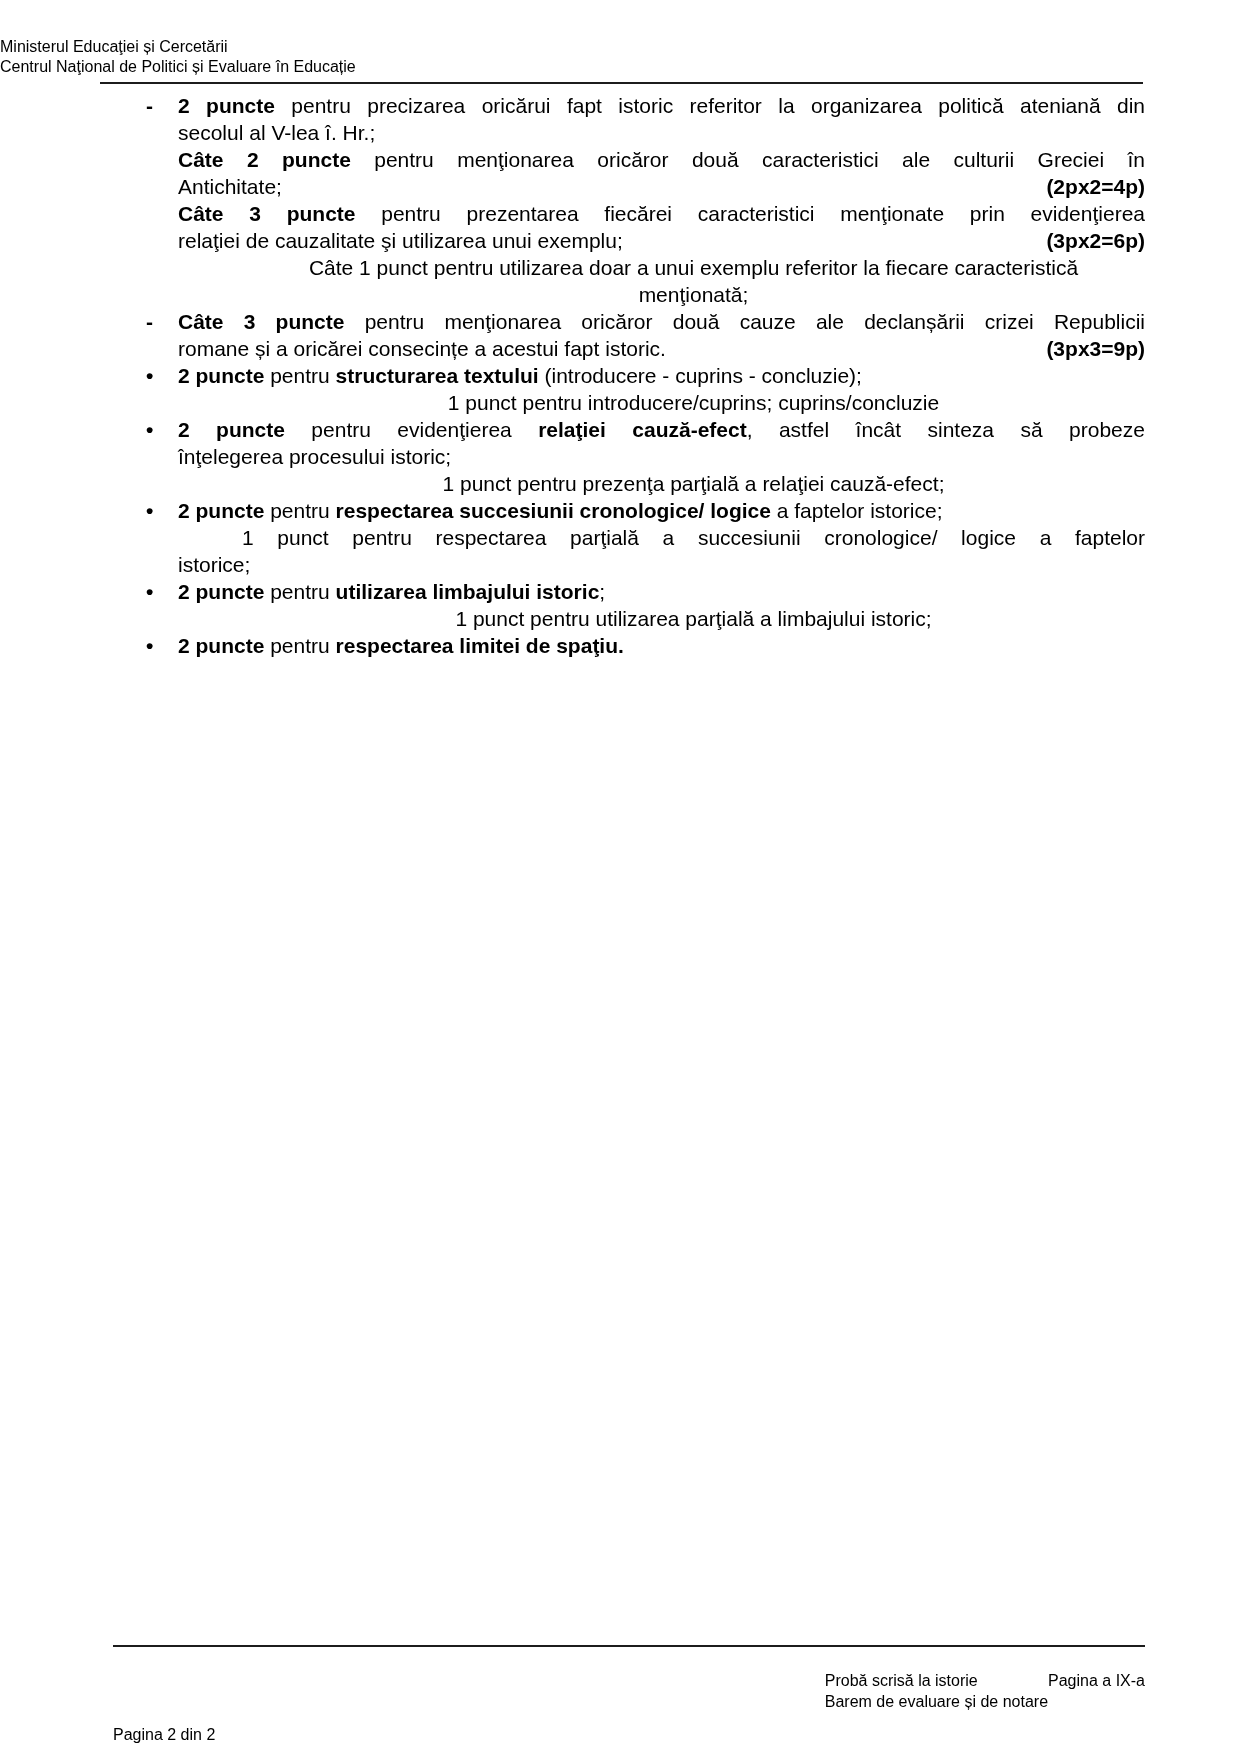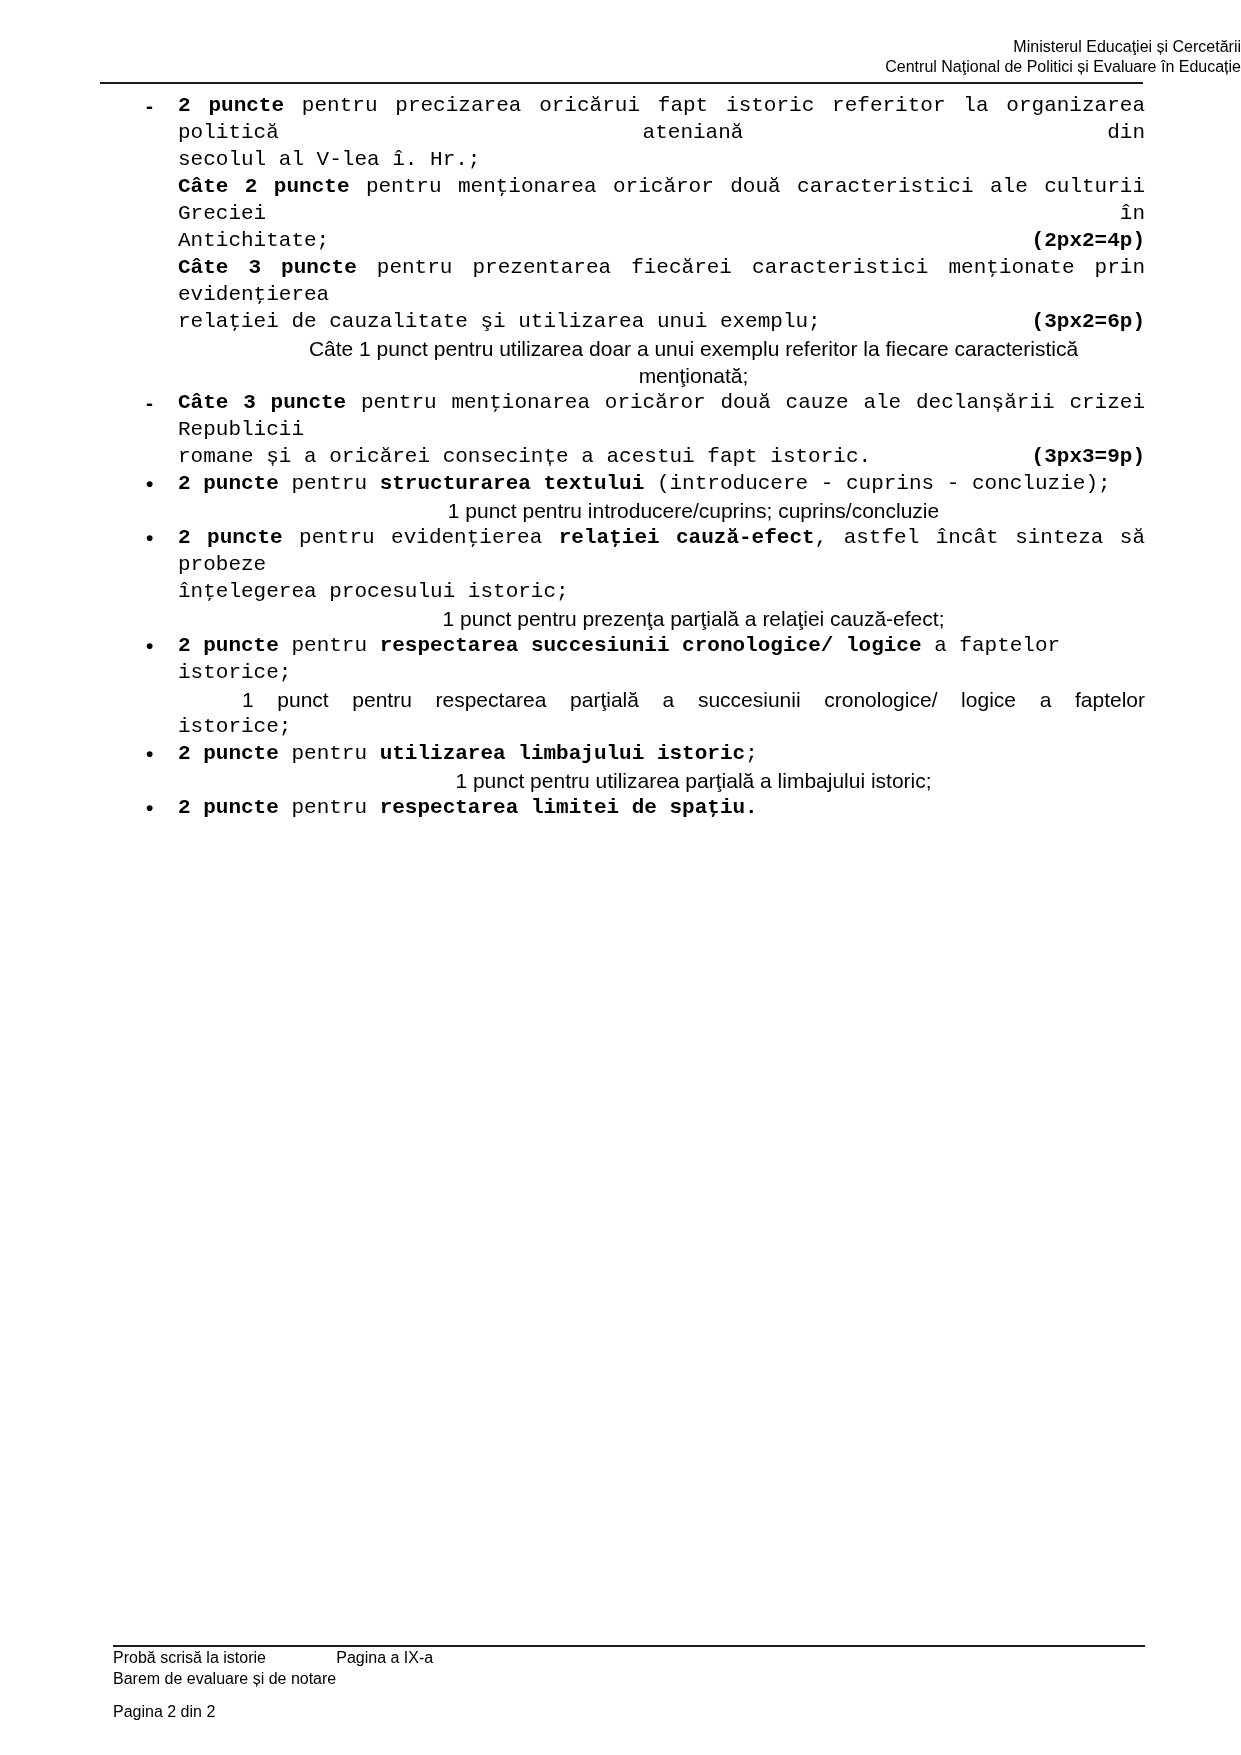--- a/index.html
+++ b/index.html
@@ -1,32 +1,32 @@
 <!DOCTYPE html>
 <html><head>
 <meta charset="utf-8">
 <style>
   html,body{margin:0;padding:0;background:#ffffff;}
   .page{position:relative;width:1241px;height:1755px;background:#ffffff;
         font-family:"Liberation Sans",sans-serif;color:#000;overflow:hidden;}
-  .header{padding-top:37px;text-align:right;font-size:16px;line-height:20px;}
+  .header{padding-top:37px;text-align:left;font-size:16px;line-height:20px;}
   .rule{margin:5px 98px 0 100px;border-top:2px solid #1c1c1c;height:0;}
   .content{margin:8px 96px 0 113px;font-size:21px;line-height:27px;}
   .item{position:relative;}
   .marker{position:absolute;left:33px;top:0;font-weight:bold;}
-  .ind1{padding-left:65px;font-family:Liberation Mono, monospace;}
+  .ind1{padding-left:65px;}
   .ind2{padding-left:129px;text-align:center;}
   .line{position:relative;}
   .jline{text-align:justify;text-align-last:justify;}
   .pts{position:absolute;right:0;top:0;font-weight:bold;}
   .heading{font-weight:bold;margin-top:27px;}
   .b{font-weight:bold;}
   .footer{position:absolute;left:113px;right:96px;top:1645px;
           border-top:2px solid #1c1c1c;font-size:16px;line-height:21px;}
-  .footer-row{display:flex;justify-content:flex-start;padding-top:0;}
+  .footer-row{display:flex;justify-content:flex-end;padding-top:23px;}
   .footer-page{text-align:left;margin-top:12px;}
 </style>
 </head>
 <body>
 
 <div class="page">
 
   <div class="header">
     <div>Ministerul Educaţiei și Cercetării</div>
     <div>Centrul Naţional de Politici și Evaluare în Educație</div>

